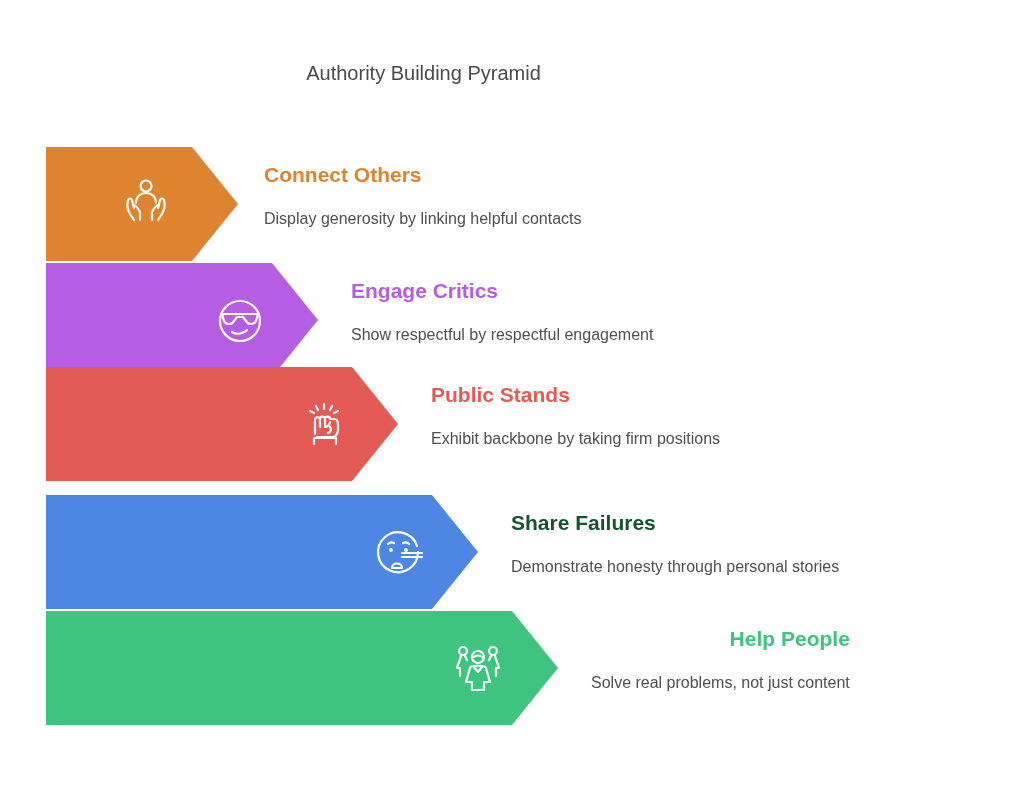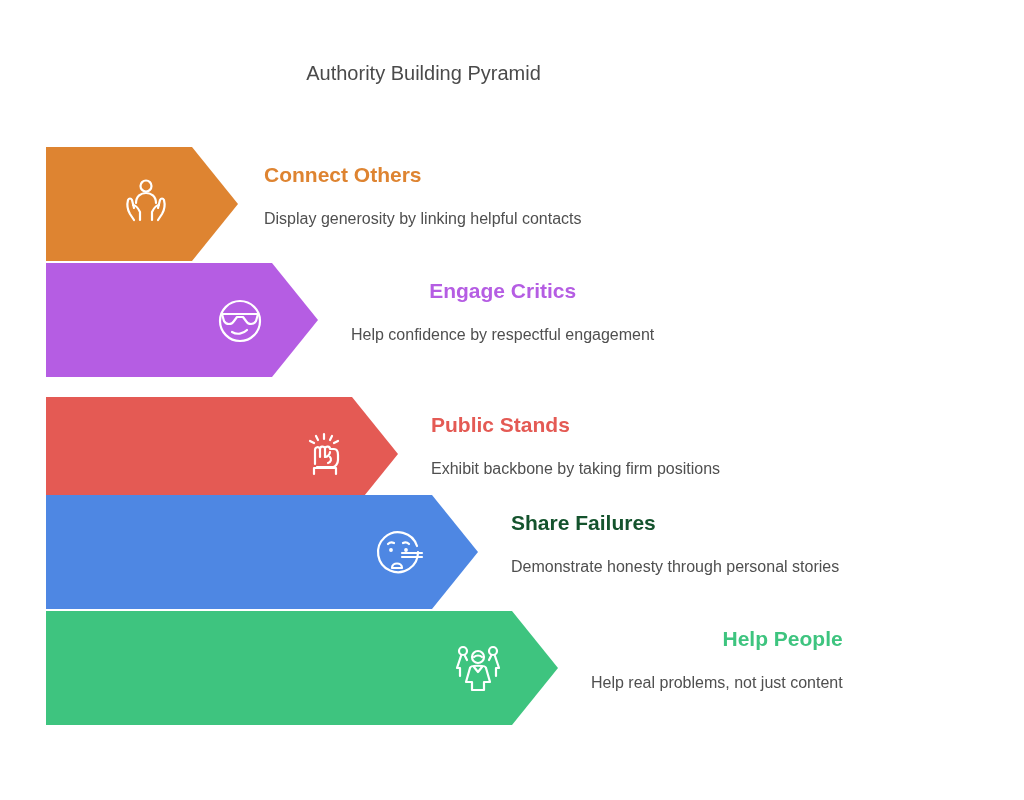--- a/index.html
+++ b/index.html
@@ -40,26 +40,26 @@
 <div class="row" style="top:263px;width:700px;">
   <svg class="shape" width="274" height="114" viewBox="0 0 274 114">
     <polygon points="0,0 226,0 272,57 226,114 0,114" fill="#B55DE3"></polygon>
   </svg>
   <svg class="icon" style="left:164px;" viewBox="0 0 60 60" fill="none" stroke="#fff" stroke-width="2.2" stroke-linecap="round" stroke-linejoin="round">
     <circle cx="30" cy="31" r="20"></circle>
     <path d="M12 24 L48 24 L46 31 C44 35 38 35 36 31 L33 27 L27 27 L24 31 C22 35 16 35 14 31 Z"></path>
     <path d="M22 42 C27 45 33 44 37 40"></path>
   </svg>
   <div class="text" style="left:305px;top:16px;">
-    <div class="heading" style="color:#B55DE3;text-align:center;">Engage Critics</div>
-    <div class="desc">Help confidence by respectful engagement</div>
+    <div class="heading" style="color:#B55DE3;">Engage Critics</div>
+    <div class="desc">Show respectful by respectful engagement</div>
   </div>
 </div>
 
-<div class="row" style="top:397px;width:800px;padding-left:24px;">
+<div class="row" style="top:367px;width:800px;padding-left:24px;">
   <svg class="shape" width="354" height="114" viewBox="0 0 354 114">
     <polygon points="0,0 306,0 352,57 306,114 0,114" fill="#E45A54"></polygon>
   </svg>
   <svg class="icon" style="left:248px;" viewBox="0 0 60 60" fill="none" stroke="#fff" stroke-width="2.2" stroke-linecap="round" stroke-linejoin="round">
     <path d="M22 12 L24 16"></path>
       <path d="M30 10 L30 15"></path>
       <path d="M38 12 L36 16"></path>
     <path d="M16 17 L20 19"></path>
       <path d="M44 17 L40 19"></path>
     <path d="M21 40 L21 26 C21 23 25 22 26 25 C26 22 30 22 31 24 C32 22 36 22 36 25 L40 25 C43 25 44 28 44 31 L44 36 C44 40 41 43 39 43 L23 43"></path>
@@ -103,15 +103,15 @@
       <circle cx="45" cy="13" r="4"></circle>
     <path d="M13 18 L9 30 L12 30 L12 38 M17 18 L19 22"></path>
     <path d="M47 18 L51 30 L48 30 L48 38 M43 18 L41 22"></path>
     <circle cx="30" cy="19" r="6"></circle>
     <path d="M26 19 C28 17 32 17 34 19"></path>
     <path d="M22 30 C22 27 38 27 38 30 L42 44 L36 44 L36 52 L24 52 L24 44 L18 44 Z"></path>
     <path d="M26 29 L30 34 L34 29"></path>
   </svg>
   <div class="text" style="left:545px;top:16px;text-align:right;">
     <div class="heading" style="color:#3EC47F;">Help People</div>
-    <div class="desc">Help real problems, not just content</div>
+    <div class="desc">Solve real problems, not just content</div>
   </div>
 </div>
 
 </body></html>

